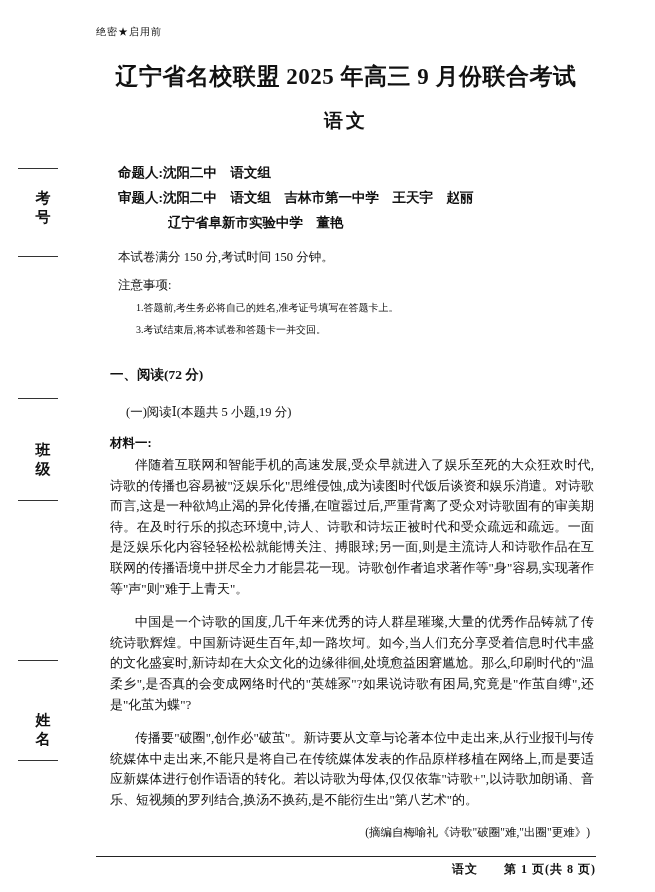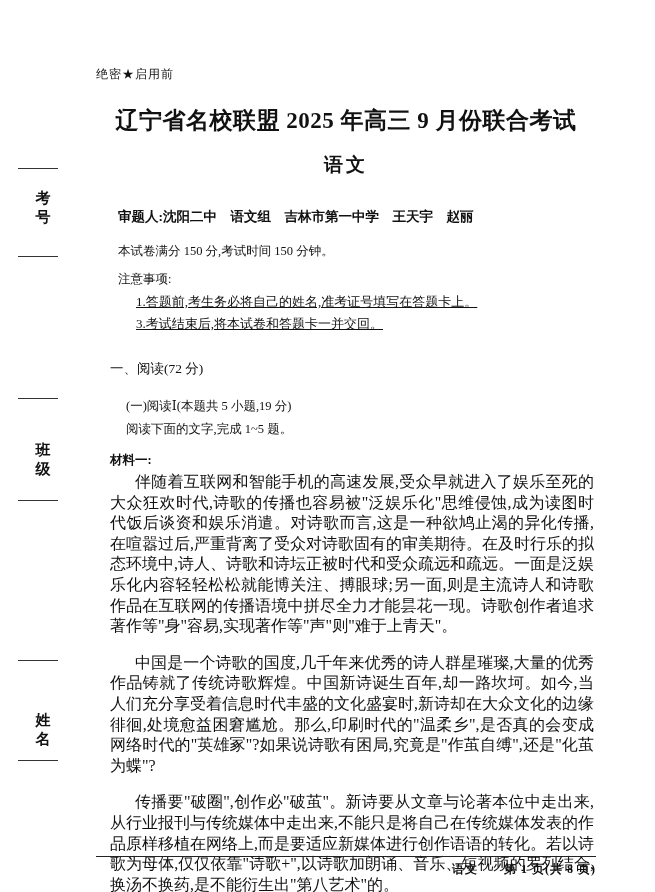--- a/index.html
+++ b/index.html
@@ -62,22 +62,22 @@
 
   
   .content {
     position: absolute;
     left: 96px;
     top: 0;
     width: 500px;
   }
 
   .secret {
-    margin-top: 66px;
-    font-size: 12px;
+    margin-top: 25px;
+    font-size: 10px;
     letter-spacing: 1px;
     color: #111;
   }
 
   h1.doc-title {
     margin: 22px 0 12px 0;
     font-size: 23px;
     font-weight: 700;
     text-align: center;
     letter-spacing: 0.5px;
@@ -109,35 +109,34 @@
 
   .notice-title {
     margin-top: 10px;
     padding-left: 22px;
     font-size: 12.5px;
     font-weight: 400;
   }
   .notice-list {
     margin: 4px 16px 0 0;
     padding-left: 40px;
-    font-size: 13px;
+    font-size: 10px;
     line-height: 20.5px;
-    text-decoration: underline;
   }
   .notice-item {
     margin-bottom: 1px;
     text-align: justify;
     text-indent: 0;
   }
 
   .section-head {
     margin-top: 26px;
     padding-left: 14px;
     font-size: 13.5px;
-    font-weight: 400;
+    font-weight: 700;
   }
   .sub-head {
     margin-top: 20px;
     padding-left: 30px;
     font-size: 12.5px;
   }
   .sub-line {
     margin-top: 6px;
     padding-left: 30px;
     font-size: 12.5px;
@@ -145,21 +144,21 @@
   .mat-head {
     margin-top: 14px;
     padding-left: 14px;
     font-size: 12.5px;
     font-weight: 700;
   }
 
   .para {
     margin-top: 3px;
     padding: 0 2px 0 14px;
-    font-size: 16px;
+    font-size: 13px;
     line-height: 20.6px;
     text-align: justify;
     text-justify: inter-ideograph;
     text-indent: 25px;
   }
 
   .source {
     margin-top: 14px;
     padding-right: 6px;
     font-size: 11.5px;
@@ -205,35 +204,38 @@
 
   <div class="content">
 
     <div class="secret">绝密★启用前</div>
 
     <h1 class="doc-title">辽宁省名校联盟 2025 年高三 9 月份联合考试</h1>
     <h2 class="doc-subject">语文</h2>
 
     <div class="meta-block">
       <div class="meta-line">
+        <span>命题人</span>:<span>沈阳二中　语文组</span>
+      </div>
+      <div class="meta-line">
         <span>审题人</span>:<span>沈阳二中　语文组　吉林市第一中学　王天宇　赵丽</span>
       </div>
+      <div class="meta-line meta-indent">辽宁省阜新市实验中学　董艳</div>
     </div>
 
     <div class="exam-info">本试卷满分 150 分,考试时间 150 分钟。</div>
 
     <div class="notice-title">注意事项:</div>
     <div class="notice-list">
       <div class="notice-item">1.答题前,考生务必将自己的姓名,准考证号填写在答题卡上。</div>
       <div class="notice-item">3.考试结束后,将本试卷和答题卡一并交回。</div>
     </div>
 
     <div class="section-head">一、阅读(72 分)</div>
     <div class="sub-head">(一)阅读Ⅰ(本题共 5 小题,19 分)</div>
-    <div class="sub-line">阅读下面的文字,完成 1~5 题。</div>
     <div class="mat-head">材料一:</div>
 
     <p class="para">伴随着互联网和智能手机的高速发展,受众早就进入了娱乐至死的大众狂欢时代,诗歌的传播也容易被"泛娱乐化"思维侵蚀,成为读图时代饭后谈资和娱乐消遣。对诗歌而言,这是一种欲鸠止渴的异化传播,在喧嚣过后,严重背离了受众对诗歌固有的审美期待。在及时行乐的拟态环境中,诗人、诗歌和诗坛正被时代和受众疏远和疏远。一面是泛娱乐化内容轻轻松松就能博关注、搏眼球;另一面,则是主流诗人和诗歌作品在互联网的传播语境中拼尽全力才能昙花一现。诗歌创作者追求著作等"身"容易,实现著作等"声"则"难于上青天"。</p>
     <p class="para">中国是一个诗歌的国度,几千年来优秀的诗人群星璀璨,大量的优秀作品铸就了传统诗歌辉煌。中国新诗诞生百年,却一路坎坷。如今,当人们充分享受着信息时代丰盛的文化盛宴时,新诗却在大众文化的边缘徘徊,处境愈益困窘尴尬。那么,印刷时代的"温柔乡",是否真的会变成网络时代的"英雄冢"?如果说诗歌有困局,究竟是"作茧自缚",还是"化茧为蝶"?</p>
     <p class="para">传播要"破圈",创作必"破茧"。新诗要从文章与论著本位中走出来,从行业报刊与传统媒体中走出来,不能只是将自己在传统媒体发表的作品原样移植在网络上,而是要适应新媒体进行创作语语的转化。若以诗歌为母体,仅仅依靠"诗歌+",以诗歌加朗诵、音乐、短视频的罗列结合,换汤不换药,是不能衍生出"第八艺术"的。</p>
 
     <div class="source">(摘编自梅喻礼《诗歌"破圈"难,"出圈"更难》)</div>
   </div>
 
   <div class="footer-rule"></div>

